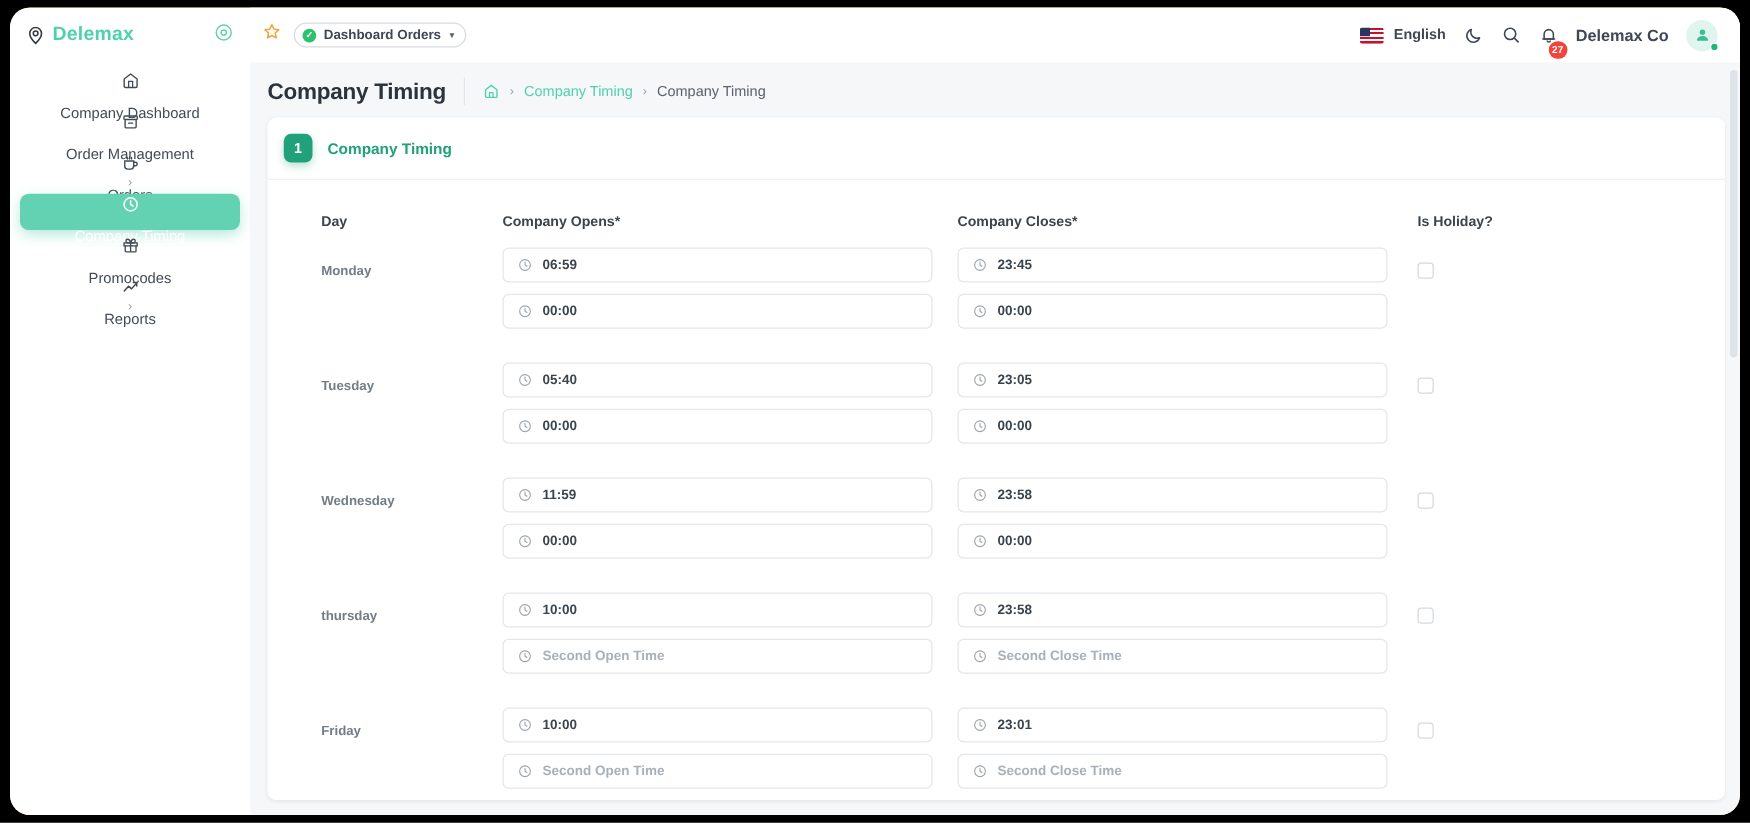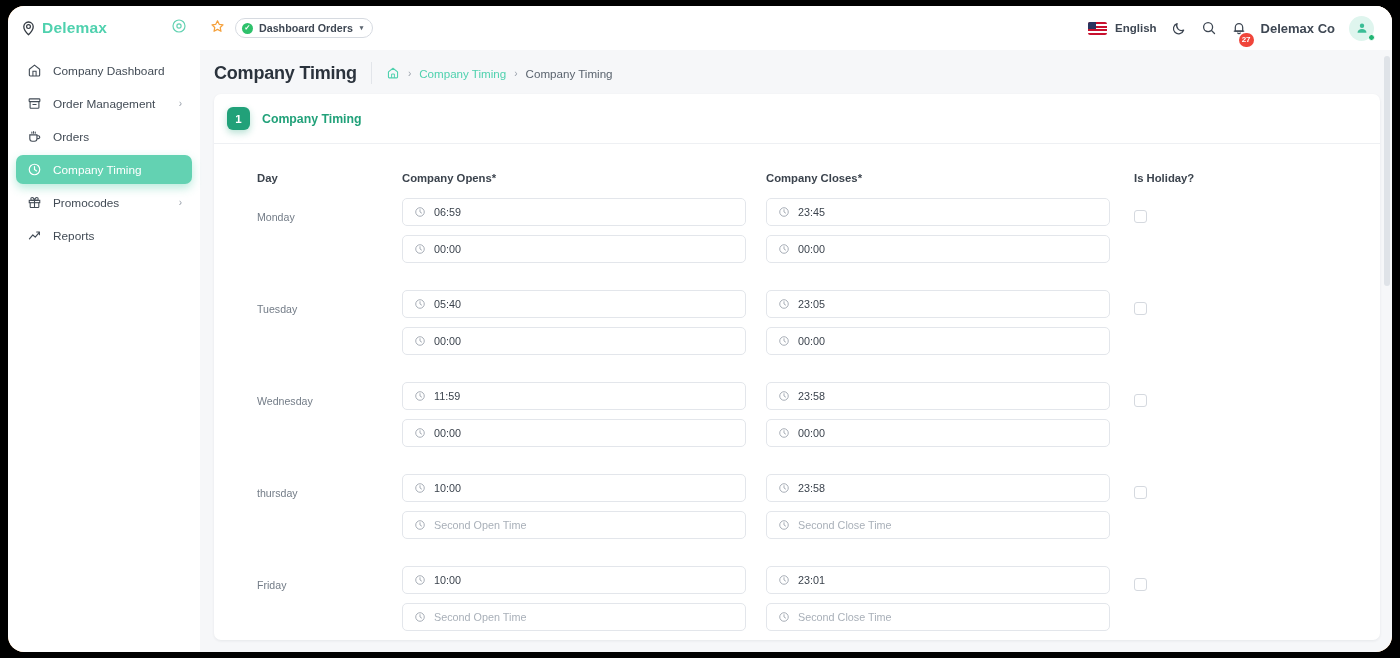--- a/index.html
+++ b/index.html
@@ -62,21 +62,21 @@
   .nav-item .nav-label { flex: 1; white-space: nowrap; }
   .nav-item .nav-caret { color: #9aa1ab; font-size: 10px; }
   .nav-item.active {
     background: #63d2b2;
     color: #ffffff;
     box-shadow: 0 4px 10px rgba(99,210,178,.45);
   }
 
   
   .nav > .nav-item { margin-bottom: 0; }
-  .nav > .nav-item:nth-child(n) { margin-bottom: 0; }
+  .nav > .nav-item:nth-child(n) { margin-bottom: 0; flex-direction: column; }
 
   
   #main {
     flex: 1 1 auto;
     height: 100%;
     display: flex; flex-direction: column;
     background: #f6f7f9;
     min-width: 0;
   }
 
@@ -195,21 +195,21 @@
     position: relative;
   }
   table.timing { width: 100%; border-collapse: collapse; table-layout: fixed; }
   table.timing th {
     text-align: left;
     font-size: 11.3px; font-weight: bold; color: #3b434d;
     padding: 28px 0 0 0;
     vertical-align: top;
     height: 54px;
   }
-  table.timing td { vertical-align: top; padding: 0; }
+  table.timing td { vertical-align: top; padding: 0; font-weight: bold; }
   .col-day   { width: 188px; padding-left: 43px !important; }
   .col-open  { width: 364px; margin-left: 44px; }
   .col-close { width: 364px; text-align: right; }
   .col-hol   { width: auto; padding-left: 4px !important; }
 
   .dayname {
     font-size: 10.6px; color: #737c87; padding-top: 13px; padding-left: 43px;
     white-space: nowrap;
   }
   .inputs { padding-top: 0; }

